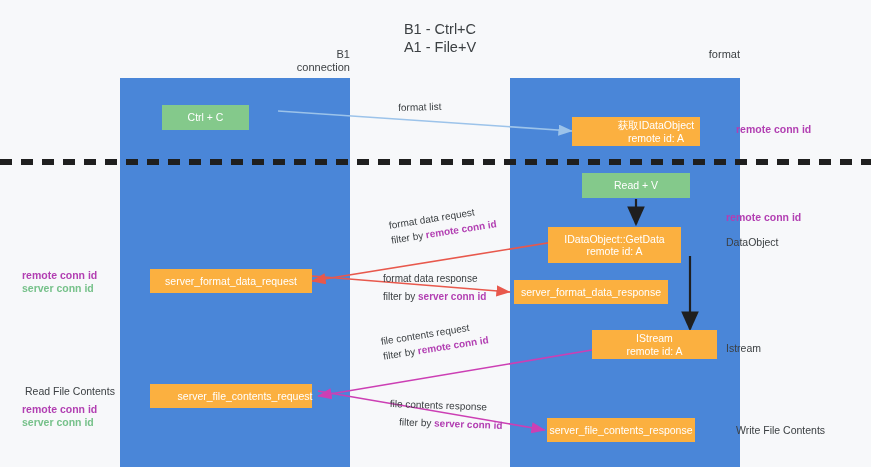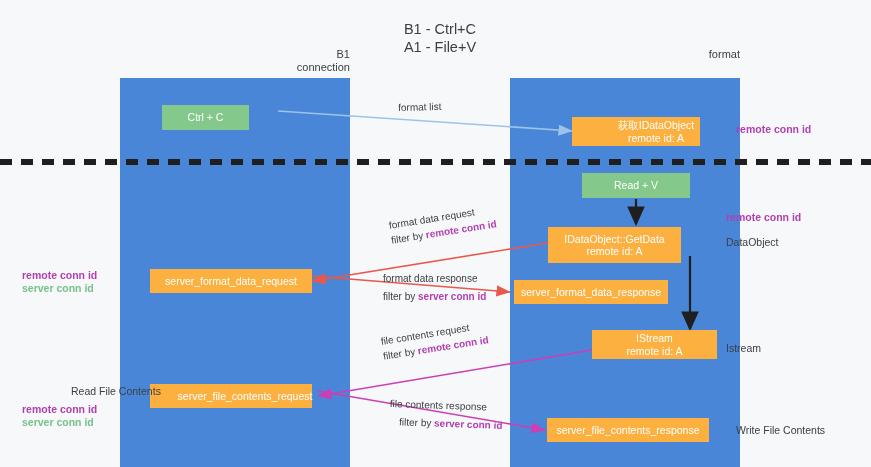--- a/index.html
+++ b/index.html
@@ -126,21 +126,21 @@
   </div>
 
   <div class="node orange" style="left:150px;top:269px;width:162px;height:24px;">
     <div>server_format_data_request</div>
   </div>
 
   <div class="node orange" style="left:150px;top:384px;width:162px;height:24px;padding-left:28px;">
     <div>server_file_contents_request</div>
   </div>
 
-  <div class="node orange" style="left:547px;top:418px;width:162px;height:24px;">
+  <div class="node orange" style="left:547px;top:418px;width:148px;height:24px;">
     <div>server_file_contents_response</div>
   </div>
 
   <div class="edge-label rot" style="left:398px;top:102px;transform:rotate(-1.5deg);">
     <span>format list</span>
   </div>
 
   <div class="edge-label rot" style="left:388px;top:220px;transform:rotate(-9deg);">
     <div>format data request</div>
     <div style="margin-top:3px;">
@@ -171,17 +171,17 @@
 
   <div class="side-label purple" style="left:736px;top:123px;">remote conn id</div>
   <div class="side-label purple" style="left:726px;top:211px;">remote conn id</div>
   <div class="side-label" style="left:726px;top:236px;text-align:right;">DataObject</div>
   <div class="side-label" style="left:726px;top:342px;">Istream</div>
   <div class="side-label" style="left:736px;top:424px;text-align:center;">Write File Contents</div>
 
   <div class="side-label purple" style="left:22px;top:269px;">remote conn id</div>
   <div class="side-label green" style="left:22px;top:282px;">server conn id</div>
 
-  <div class="side-label" style="left:25px;top:385px;margin-left:46px;">Read File Contents</div>
+  <div class="side-label" style="left:25px;top:385px;">Read File Contents</div>
   <div class="side-label purple" style="left:22px;top:403px;">remote conn id</div>
   <div class="side-label green" style="left:22px;top:416px;">server conn id</div>
 
 </div>
 
 </body></html>

